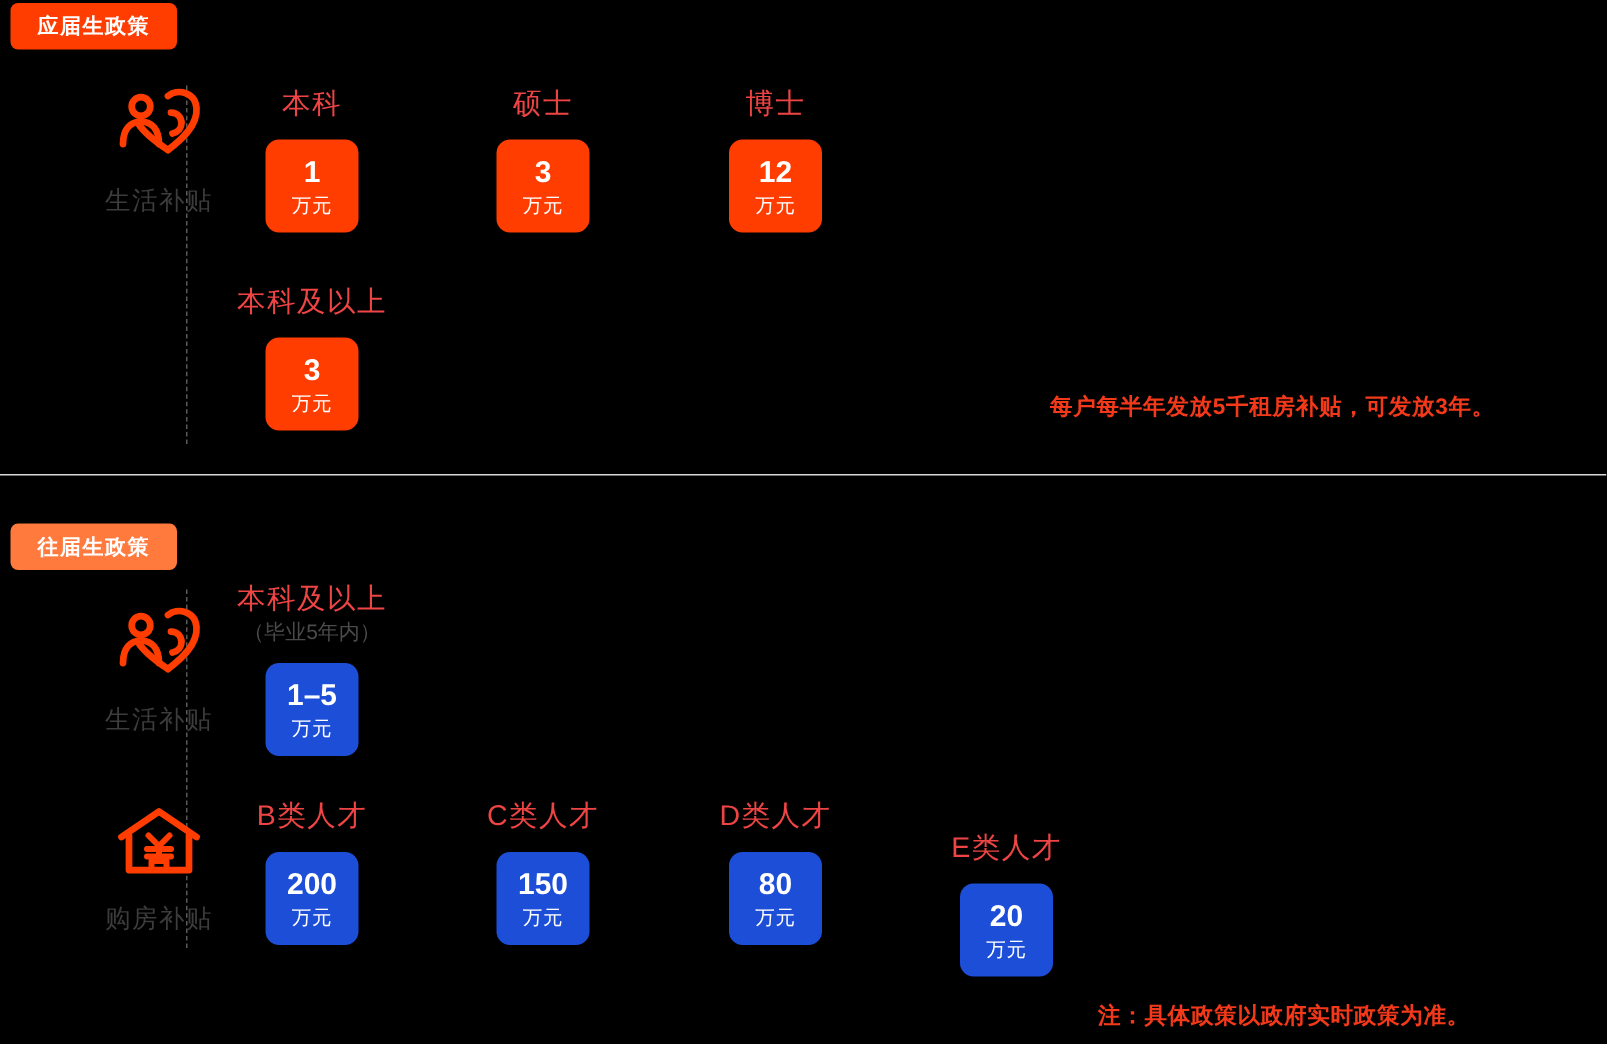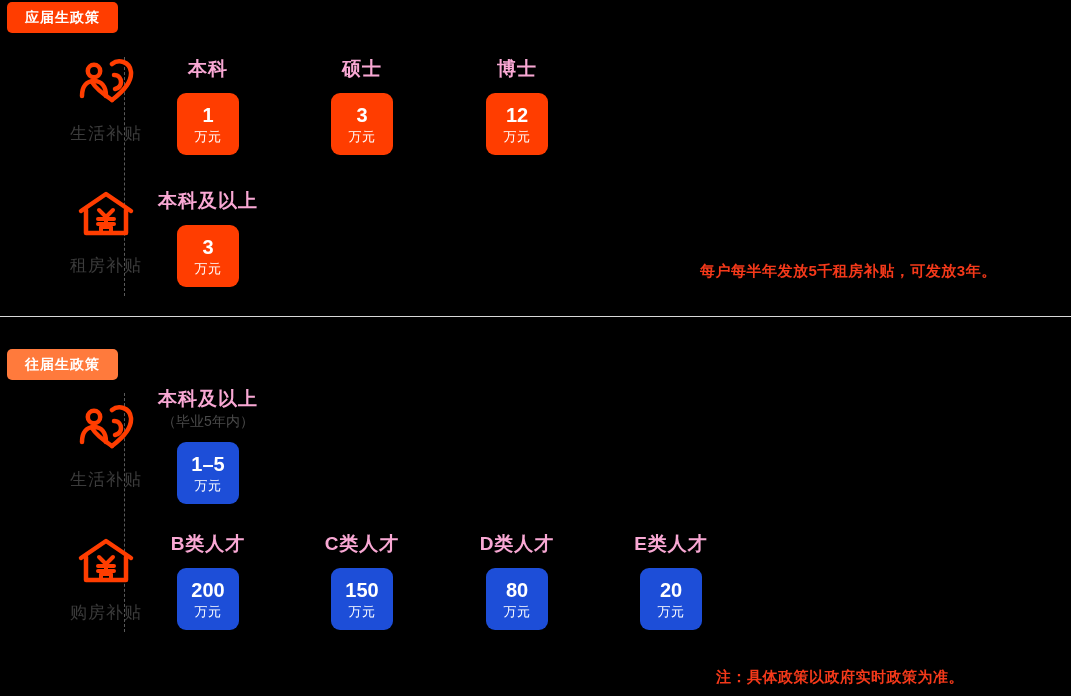--- a/index.html
+++ b/index.html
@@ -36,22 +36,22 @@
     letter-spacing:1px;font-weight:400;
   }
   .rowicon.r1{top:58px;}
   .rowicon.r2{top:190px;}
   .rowicon.r3{top:404px;}
   .rowicon.r4{top:537px;}
 
   
   .grp{position:absolute;width:140px;text-align:center;}
   .grp .cat{
-    display:block;font-size:19px;color:#f9a8d4;letter-spacing:1px;
-    font-weight:700;white-space:nowrap;
+    display:block;font-size:19px;color:#ef4444;letter-spacing:1px;
+    font-weight:400;white-space:nowrap;
   }
   .grp .sub{
     display:block;font-size:14px;color:#4a4a4a;margin-top:1px;
     letter-spacing:0px;white-space:nowrap;
   }
   .card{
     display:inline-flex;flex-direction:column;align-items:center;justify-content:center;
     width:62px;height:62px;border-radius:9px;margin-top:11px;
   }
   .card .amt{font-size:20px;font-weight:700;color:#fff;line-height:1;}
@@ -59,21 +59,21 @@
   .c-hot{background:#FF3D00;}
   .c-soft{background:#1d4ed8;}
 
   
   .note{
     position:absolute;font-size:15px;font-weight:700;color:#F4391A;
     letter-spacing:0.5px;white-space:nowrap;
   }
   .note.n1{left:604px;top:131px;}
   .note.n2{left:700px;top:262px;}
-  .note.n3{left:716px;top:668px;}
+  .note.n3{left:732px;top:668px;}
 </style>
 </head>
 <body>
 
 <div class="stage">
 
   <div class="badge s1">应届生政策</div>
 
   <div class="hrule"></div>
 
@@ -111,32 +111,20 @@
 
   <div class="grp" style="left:447px;top:56px;">
     <span class="cat">博士</span>
     <span class="card c-hot">
       <span class="amt">12</span>
       <span class="unit">万元</span>
     </span>
   </div>
 
 
-  <div class="rowicon r2">
-    <span class="glyph">
-      <svg width="58" height="48" viewBox="0 0 58 48">
-        <path d="M4 21 L29 4 L54 21" fill="none" stroke="#FF3D00" stroke-width="4.5" stroke-linecap="round" stroke-linejoin="round"></path>
-        <path d="M9 20 L9 43 L49 43 L49 20" fill="none" stroke="#FF3D00" stroke-width="4.5" stroke-linecap="round" stroke-linejoin="round"></path>
-        <path d="M22 20 L29 27 L36 20" fill="none" stroke="#FF3D00" stroke-width="4" stroke-linecap="round" stroke-linejoin="round"></path>
-        <path d="M21 29 L37 29 M21 34 L37 34 M29 27 L29 37" fill="none" stroke="#FF3D00" stroke-width="4" stroke-linecap="round"></path>
-        <path d="M24 43 L24 37 L34 37 L34 43" fill="none" stroke="#FF3D00" stroke-width="4" stroke-linejoin="round"></path>
-      </svg>
-    </span>
-    <span class="lbl">租房补贴</span>
-  </div>
 
   <div class="grp" style="left:138px;top:188px;">
     <span class="cat">本科及以上</span>
     <span class="card c-hot">
       <span class="amt">3</span>
       <span class="unit">万元</span>
     </span>
   </div>
 
   <div class="note n2">每户每半年发放5千租房补贴，可发放3年。</div>
@@ -195,21 +183,21 @@
   </div>
 
   <div class="grp" style="left:447px;top:531px;">
     <span class="cat">D类人才</span>
     <span class="card c-soft">
       <span class="amt">80</span>
       <span class="unit">万元</span>
     </span>
   </div>
 
-  <div class="grp" style="left:601px;top:531px;">
+  <div class="grp" style="left:601px;top:552px;">
     <span class="cat">E类人才</span>
     <span class="card c-soft">
       <span class="amt">20</span>
       <span class="unit">万元</span>
     </span>
   </div>
 
   <div class="note n3">注：具体政策以政府实时政策为准。</div>
 
 </div>

